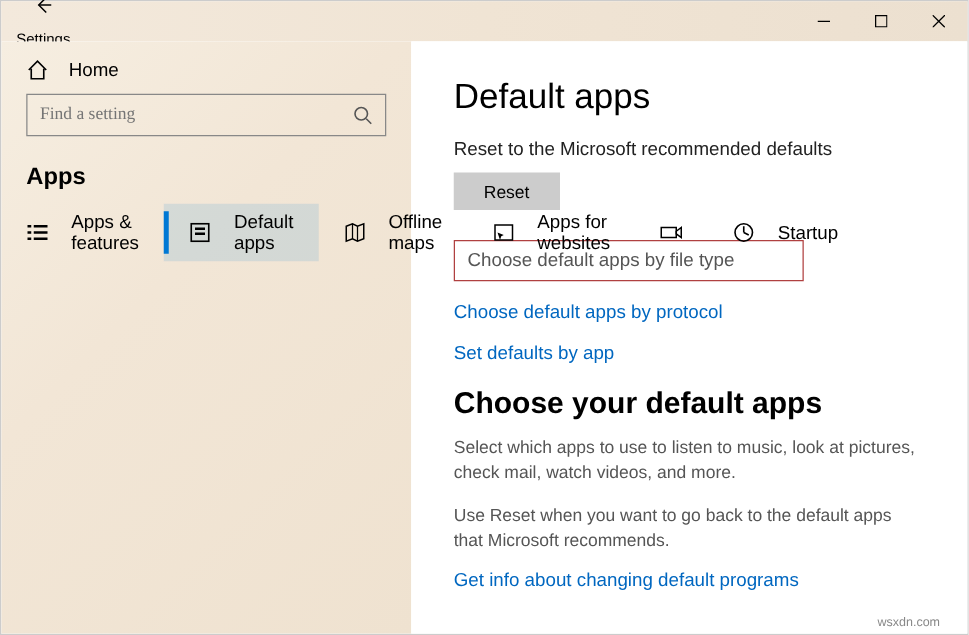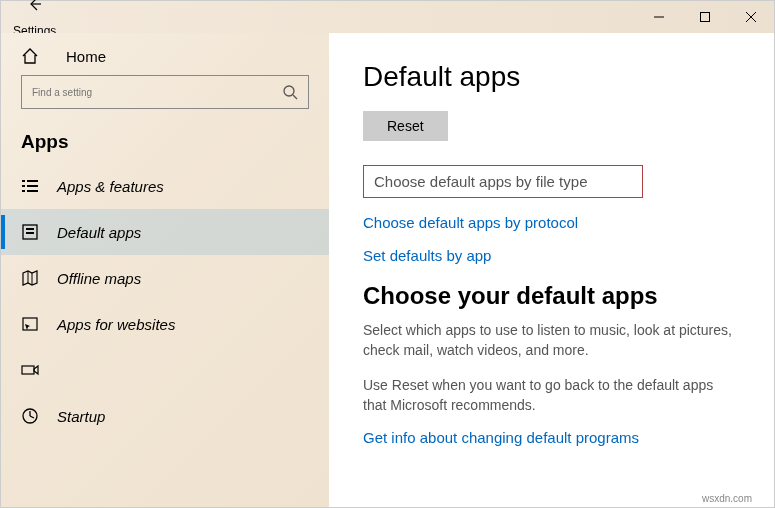--- a/index.html
+++ b/index.html
@@ -5,26 +5,26 @@
   * { box-sizing: border-box; margin: 0; padding: 0; font-family: "Segoe UI", -apple-system, sans-serif; }
   body { width: 775px; height: 508px; overflow: hidden; background: #fff; position: relative; }
   .window { width: 775px; height: 508px; display: flex; flex-direction: column; border: 1px solid #ccc; }
   .titlebar { height: 32px; display: flex; align-items: center; background: linear-gradient(90deg, #f3e9dc 0%, #f0e4d4 50%, #ece0d0 100%); }
   .titlebar-left { display: flex; align-items: center; gap: 12px; padding-left: 12px; font-size: 12px; color: #000; flex-direction: column; }
   .titlebar-spacer { flex: 1; }
   .winbtn { width: 46px; height: 32px; display: flex; align-items: center; justify-content: center; font-size: 11px; font-family: "Segoe MDL2 Assets", sans-serif; }
   .winbtn svg { width: 10px; height: 10px; }
   .body { flex: 1; display: flex; overflow: hidden; }
   .sidebar { width: 328px; background: linear-gradient(135deg, #f6eee1 0%, #f2e6d6 40%, #efe2d0 100%); display: flex; flex-direction: column; }
-  .home-row { display: flex; align-items: center; gap: 27px; padding: 14px 20px 10px 20px; font-size: 15px; color: #000; }
+  .home-row { display: flex; align-items: center; gap: 16px; padding: 14px 20px 10px 20px; font-size: 15px; color: #000; }
   .search-wrap { padding: 0 20px 14px 20px; }
   .search { width: 100%; height: 34px; border: 1px solid #888; background: transparent; display: flex; align-items: center; justify-content: space-between; padding: 0 10px; font-size: 14px; color: #555; }
-  .search input { border: none; background: transparent; outline: none; flex: 1; font-size: 10px; color: #333; }
+  .search input { border: none; background: transparent; outline: none; flex: 1; font-size: 14px; color: #333; font-family: Liberation Serif, serif; }
   .cat-title { padding: 8px 20px 10px 20px; font-size: 19px; font-weight: 700; color: #000; }
-  .nav { display: flex; flex-direction: column; font-style: italic; }
+  .nav { display: flex; flex-direction: row; }
   .nav-item { display: flex; align-items: center; gap: 18px; padding: 0 20px; height: 46px; font-size: 15px; color: #000; position: relative; }
   .nav-item .nav-icon { width: 18px; height: 18px; display: flex; align-items: center; justify-content: center; color: #000; }
   .nav-item.active::before { content: ""; position: absolute; left: 0; top: 6px; bottom: 6px; width: 4px; background: #0078d4; }
   .nav-item.active { background: rgba(0,120,212,0.12); }
   .content { flex: 1; padding: 28px 34px 0 34px; background: #fff; overflow: hidden; }
   .page-title { font-size: 28px; font-weight: 400; color: #000; margin-bottom: 18px; }
   .subhead { font-size: 15px; color: #222; margin-bottom: 10px; }
   .reset-btn { display: inline-block; padding: 7px 24px; background: #ccc; color: #000; font-size: 14px; border: none; margin-bottom: 24px; }
   .link-line { display: block; font-size: 15px; color: #0067c0; margin-bottom: 16px; cursor: pointer; }
   .link-line.hl { color: #555; border: 1px solid #b04040; padding: 7px 10px; width: 280px; }
@@ -150,20 +150,21 @@
                 <line x1="9" y1="9" x2="13" y2="11" stroke="#000" stroke-width="1.3"></line>
               </svg>
           </span>
           <span>Startup</span>
         </div>
       </div>
     </div>
 
     <div class="content">
       <div class="page-title">Default apps</div>
+      <div class="subhead">Reset to the Microsoft recommended defaults</div>
       <button class="reset-btn">Reset</button>
 
       <div class="link-line hl">Choose default apps by file type</div>
       <div class="link-line">Choose default apps by protocol</div>
       <div class="link-line">Set defaults by app</div>
 
       <div class="section-title">Choose your default apps</div>
       <div class="desc">Select which apps to use to listen to music, look at pictures, check mail, watch videos, and more.</div>
       <div class="desc">Use Reset when you want to go back to the default apps that Microsoft recommends.</div>
       <div class="link-line">Get info about changing default programs</div>

